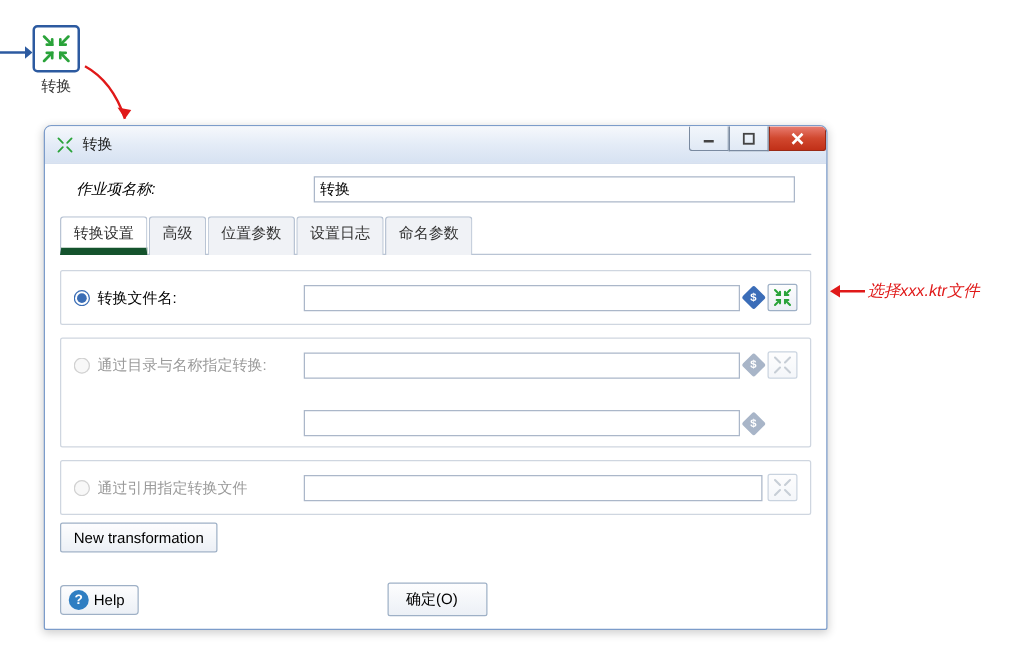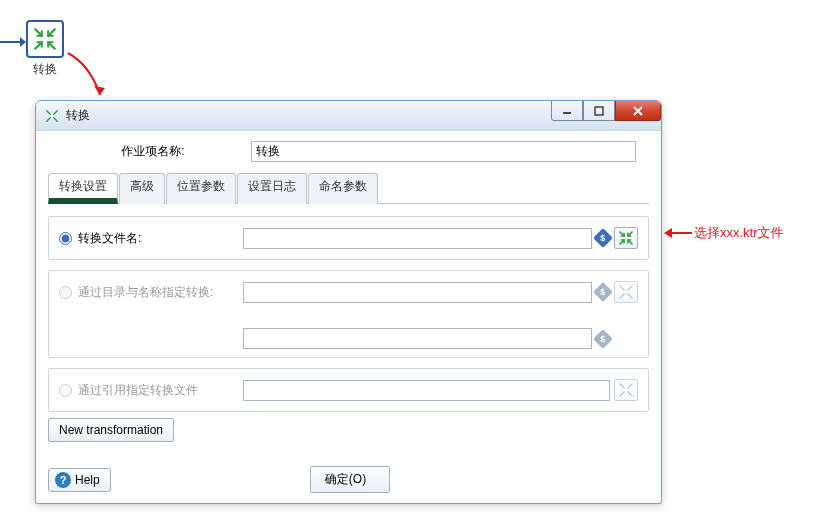--- a/index.html
+++ b/index.html
@@ -99,23 +99,24 @@
   .dialog-body {
     padding: 10px 12px 8px 12px;
   }
 
   .field-row {
     display: flex; align-items: center;
     margin-bottom: 10px;
     justify-content: center;
   }
   .field-label {
-    text-align: center;
+    text-align: left;
     padding-right: 6px;
     width: 190px;
+    font-style: italic;
   }
   .text-input {
     height: 21px;
     border: 1px solid #abb7c9;
     background: #fff;
     padding: 0 4px;
     font-family: inherit;
     font-size: 12px;
   }
   .text-input.wide { width: 385px; }
@@ -250,20 +251,21 @@
   .red-arrow-right {
     position: absolute;
     left: 664px; top: 225px;
   }
   .red-callout {
     position: absolute;
     left: 694px; top: 224px;
     color: #e01919;
     font-size: 13px;
     white-space: nowrap;
+    font-style: italic;
   }
 
   
   .ktr-icon { display:block; }
 </style>
 </head>
 <body>
 
 <div class="arrow-in-blue">
   <svg width="26" height="12" viewBox="0 0 26 12">

